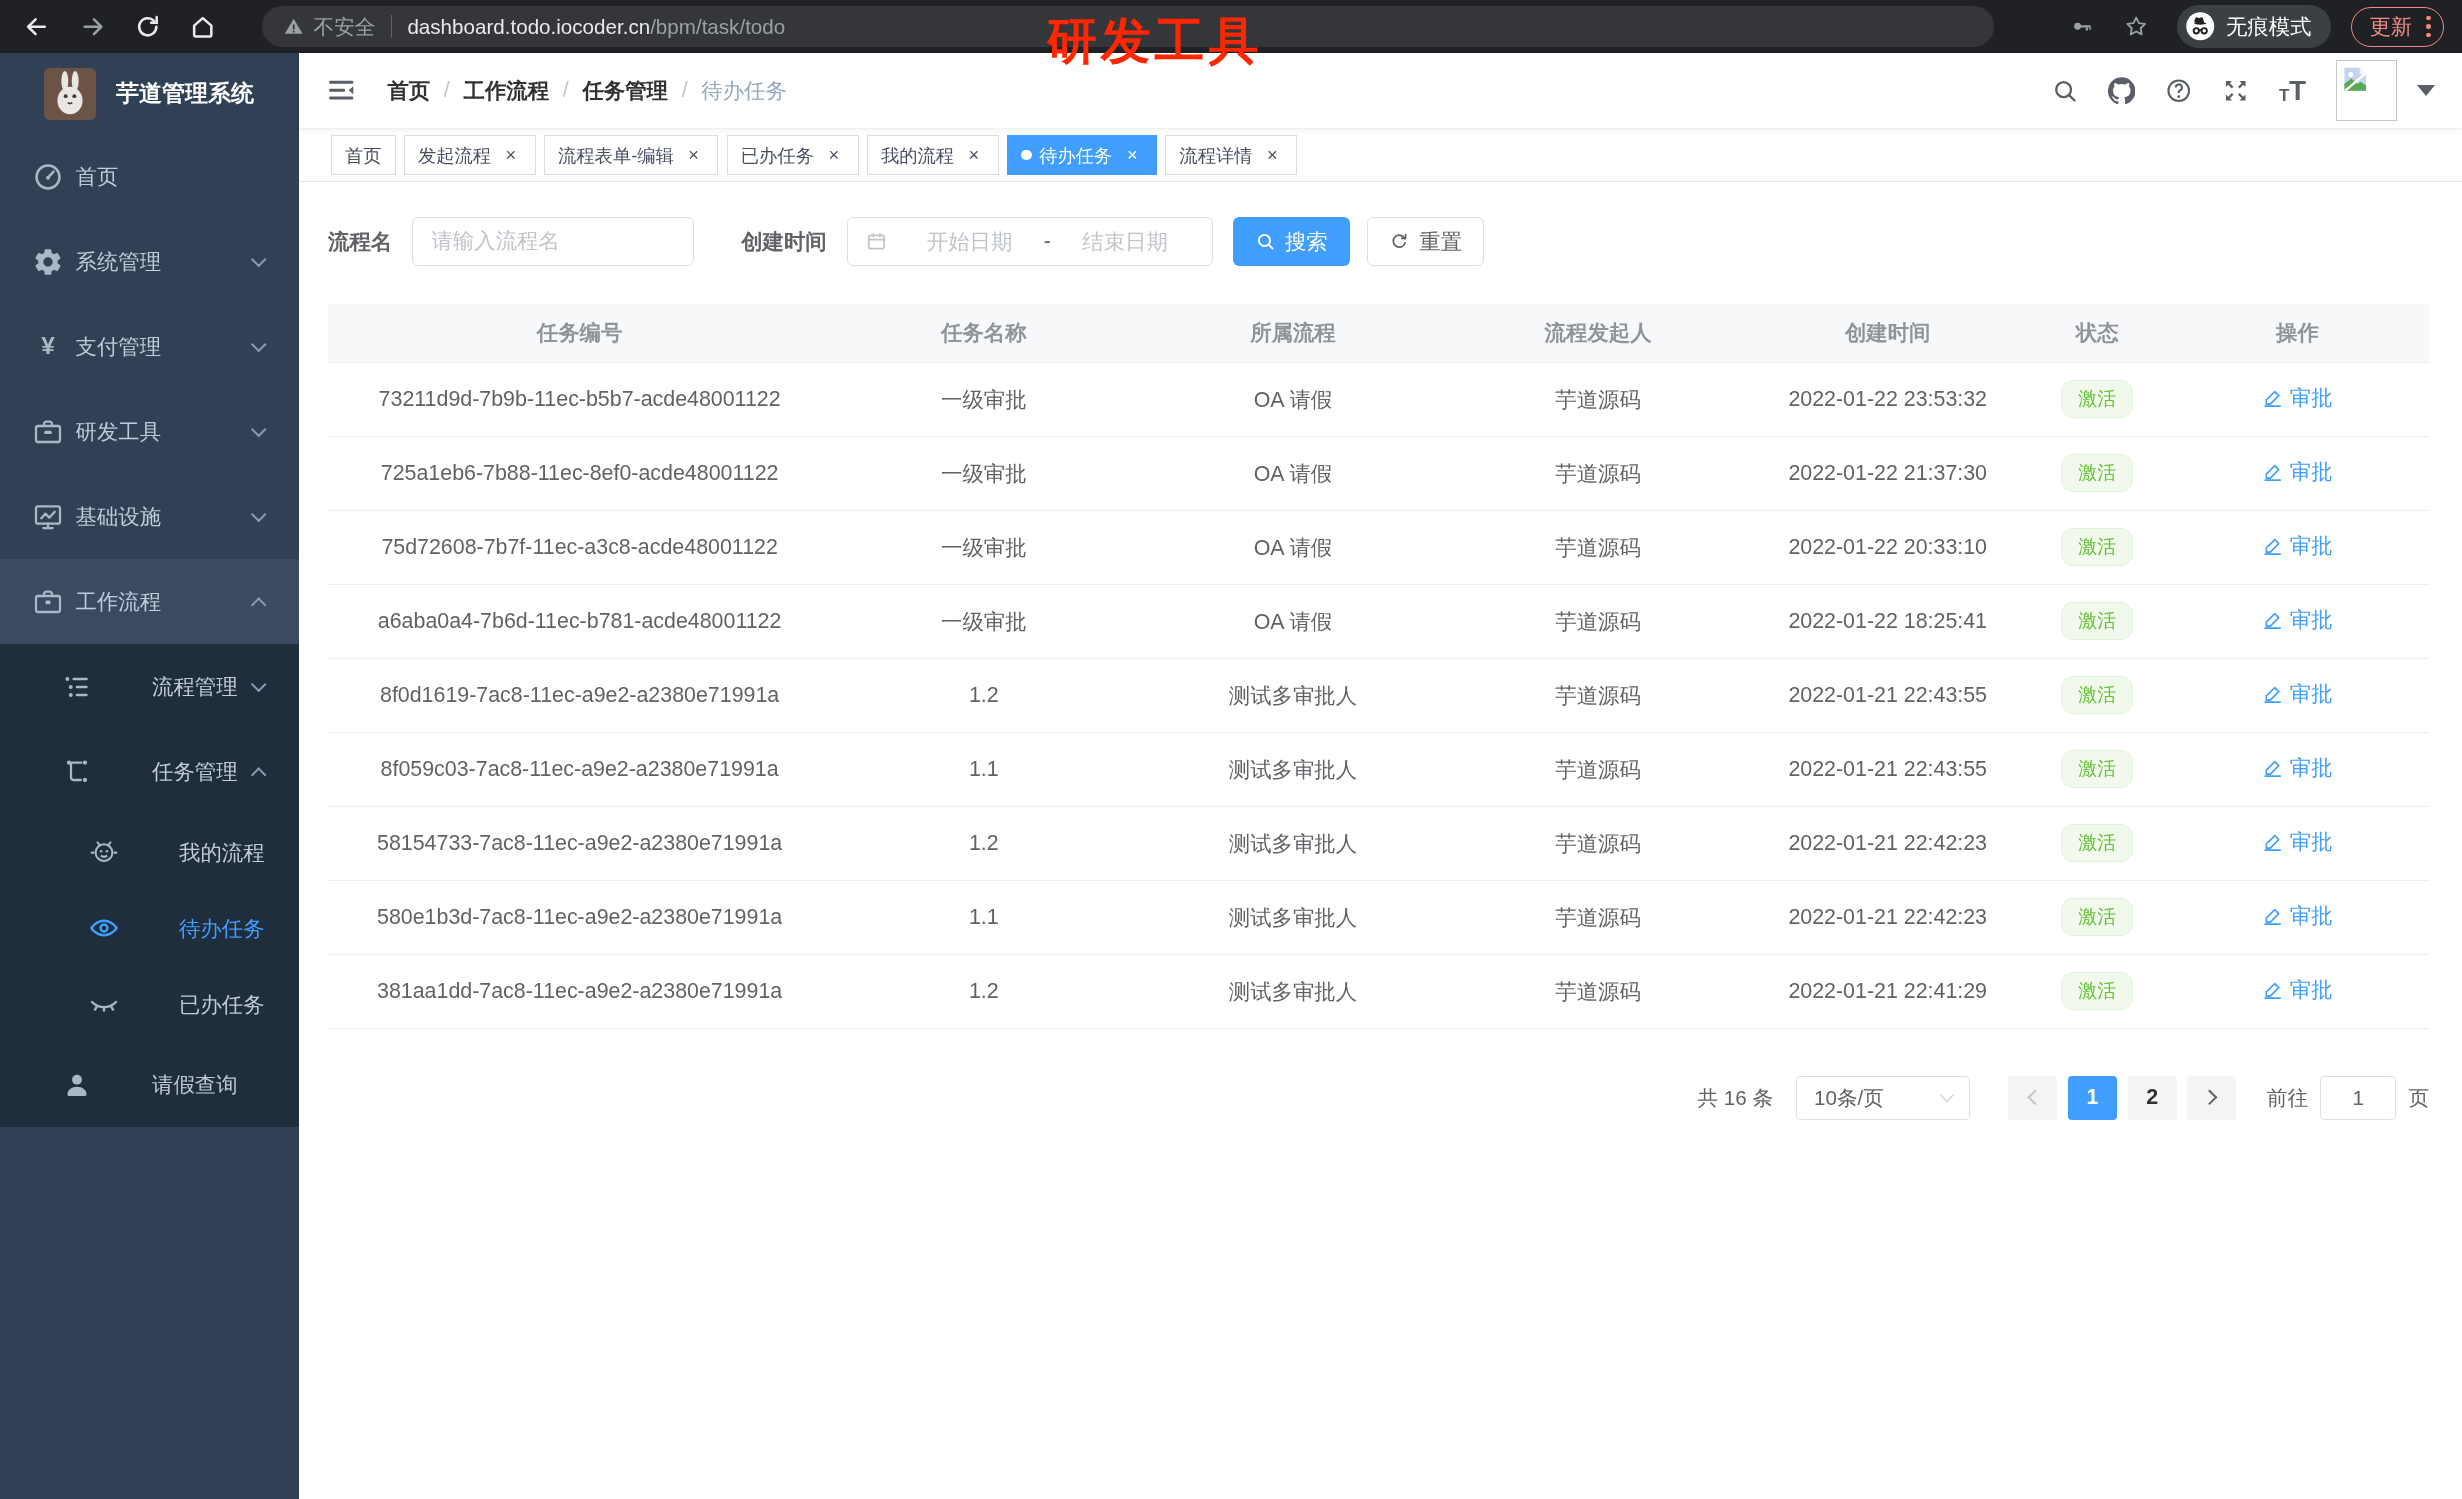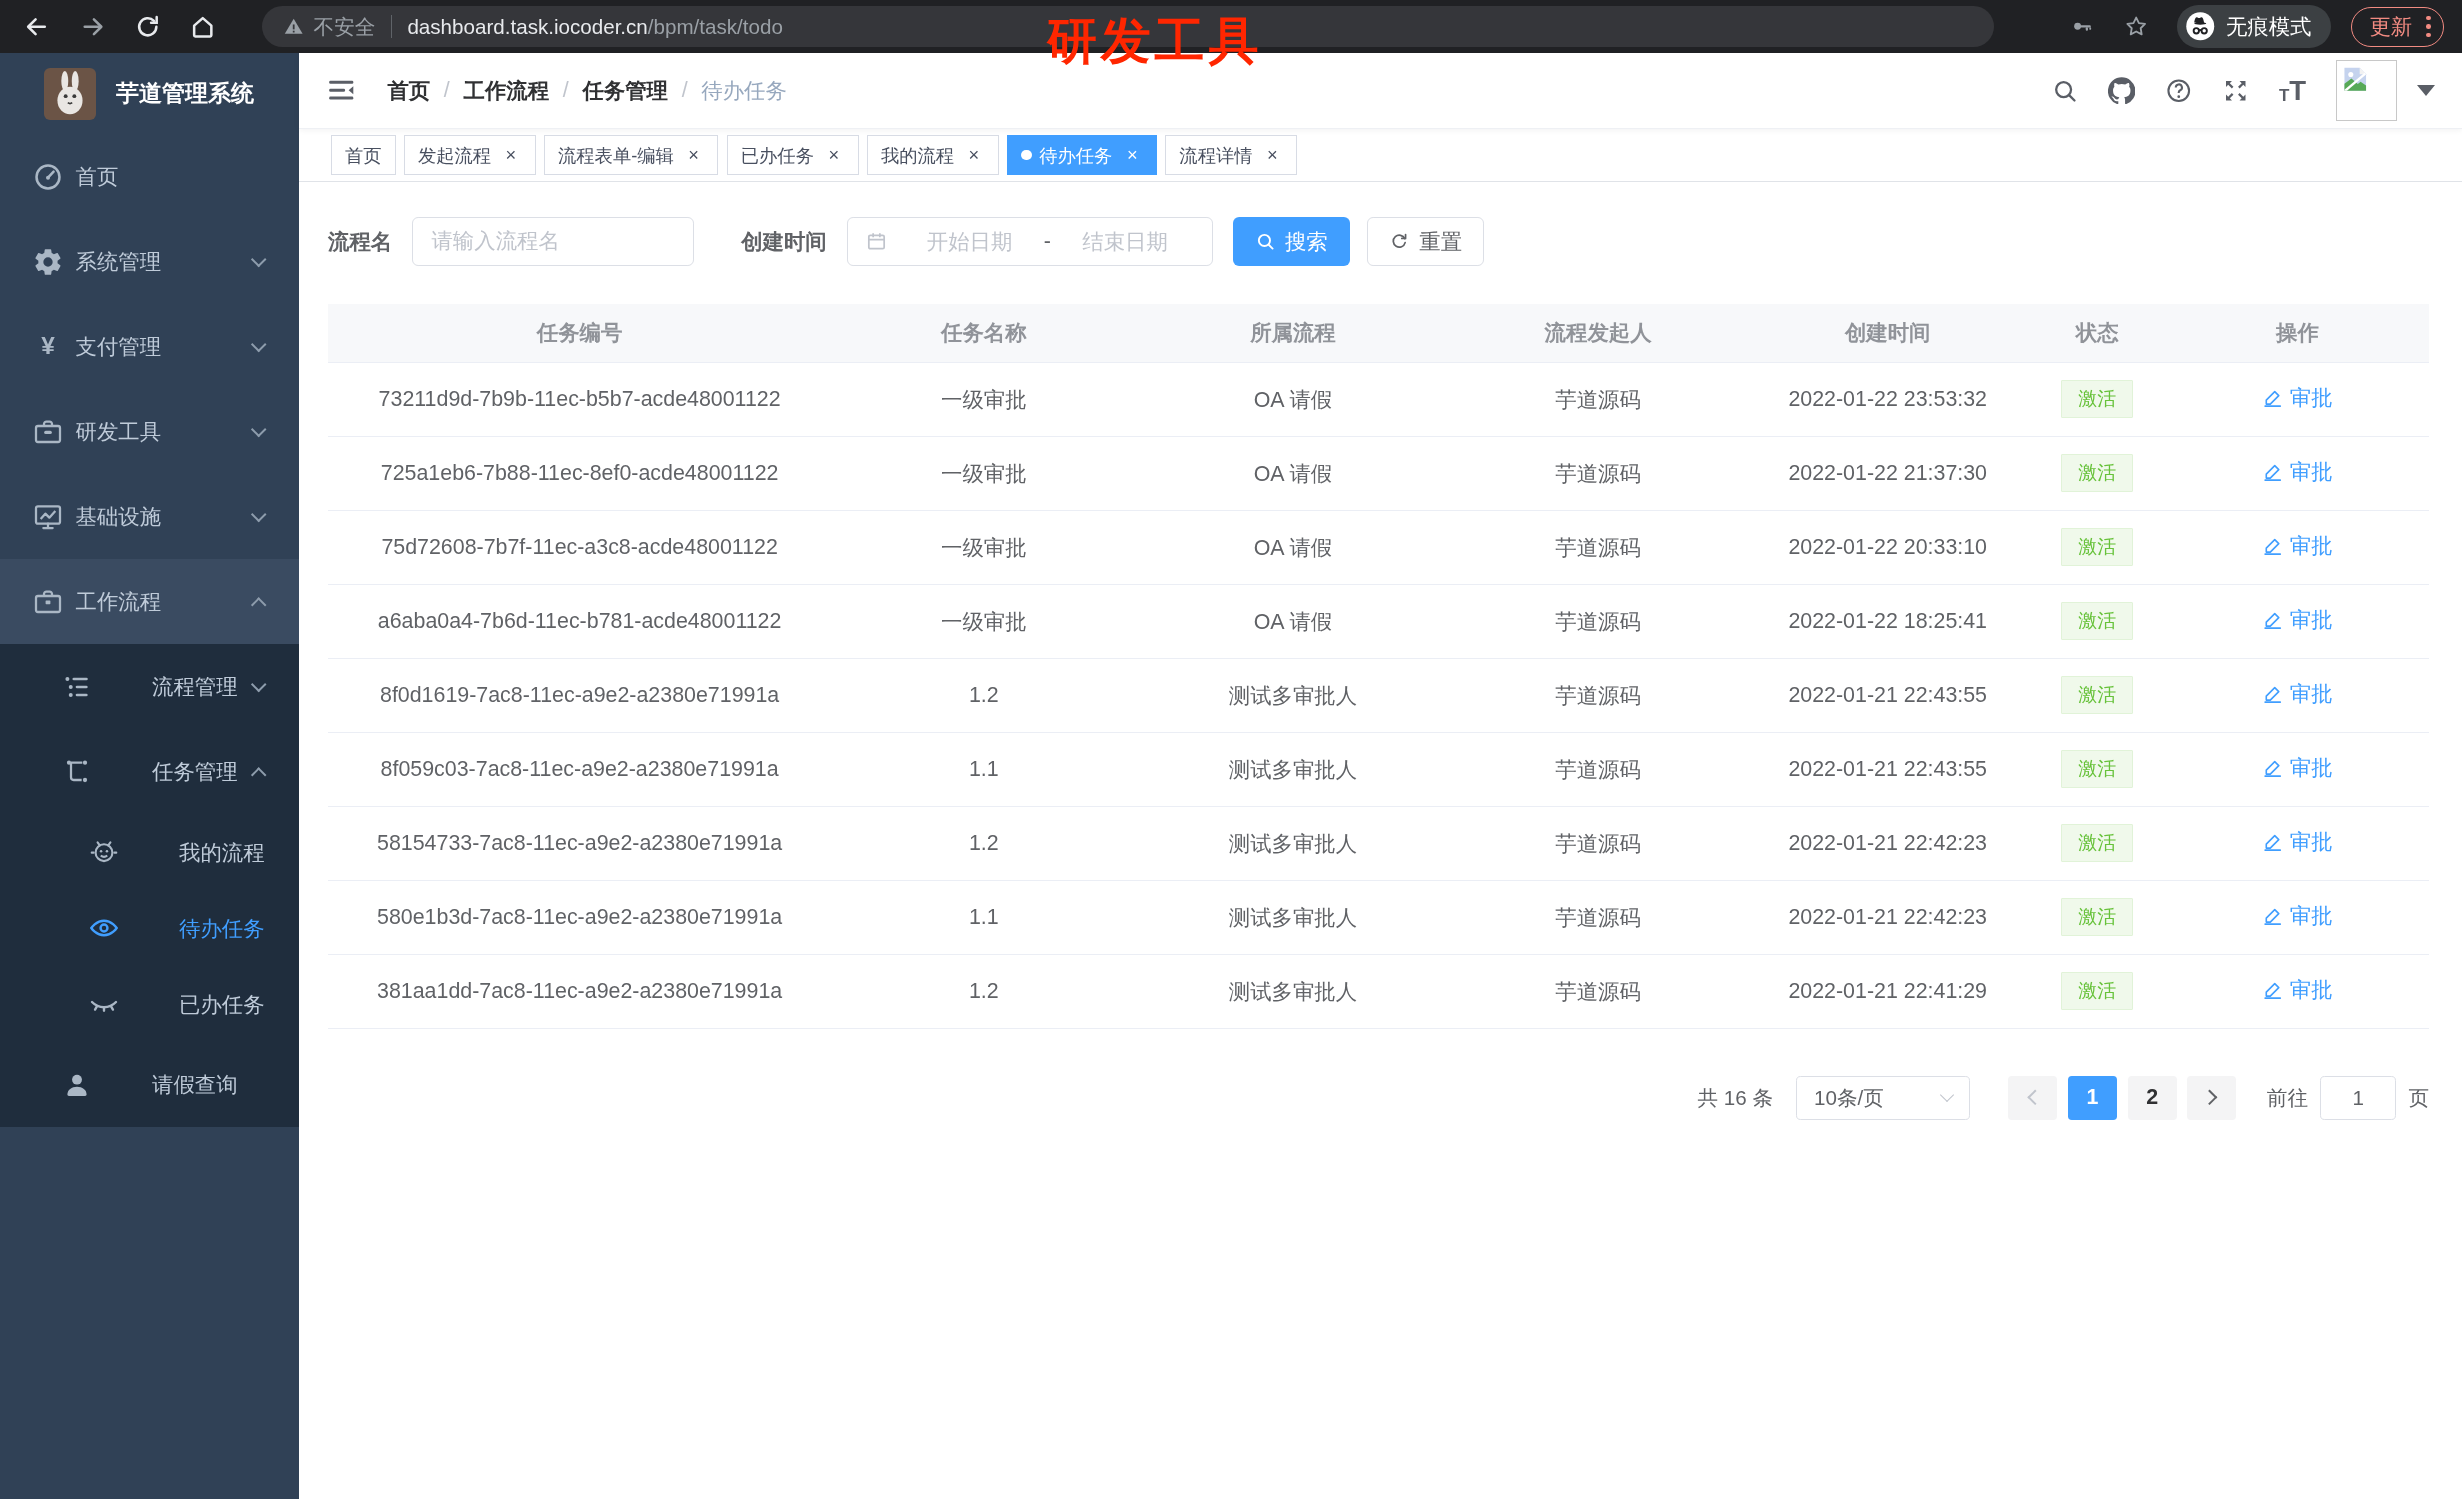--- a/index.html
+++ b/index.html
@@ -98,21 +98,21 @@
   .date-range .ph{font-size:21.4px;flex:1;text-align:center;color:#c0c4cc;}
   .date-range .rsep{color:#606266;font-size:21.4px;margin:0 4.6px;}
   .btn{height:49px;border-radius:6.1px;display:flex;align-items:center;padding:0 21.4px;font-size:21.4px;cursor:pointer;border:0.8px solid transparent;text-align:right;}
   .btn svg{width:20.6px;height:20.6px;margin-right:9.2px;}
   .btn.primary{background:var(--accent);color:#fff;margin-left:20px;}
   .btn.plain{background:#fff;color:#606266;border-color:#dcdfe6;margin-left:17px;}
   
   table.grid{width:100%;border-collapse:collapse;table-layout:fixed;}
   .grid th{height:58px;background:#f7f8fa;color:#909399;font-size:21.4px;font-weight:600;border-bottom:0.8px solid #ebeef5;text-align:center;}
   .grid td{height:74px;color:#606266;font-size:21.4px;border-bottom:0.8px solid #ebeef5;text-align:center;white-space:nowrap;overflow:hidden;}
-  .badge{display:inline-block;padding:6.9px 16px;background:#f0f9eb;border:0.8px solid #e1f3d8;color:var(--success);border-radius:1px;font-size:19px;line-height:1.2;}
+  .badge{display:inline-block;padding:6.9px 16px;background:#f0f9eb;border:0.8px solid #e1f3d8;color:var(--success);border-radius:12px;font-size:19px;line-height:1.2;}
   .act-link{color:var(--accent);font-size:21.4px;display:inline-flex;align-items:center;cursor:pointer;}
   .act-link svg{width:21.4px;height:21.4px;margin-right:6.1px;}
   
   .pagination{display:flex;align-items:center;justify-content:flex-end;margin-top:47px;font-size:20.6px;color:#606266;}
   .pg-total{margin-right:23px;}
   .pg-size{width:174px;height:44px;border:0.8px solid #dcdfe6;border-radius:4.6px;display:flex;align-items:center;justify-content:space-between;padding:0 17px;margin-right:27.5px;cursor:pointer;}
   .pg-size .sel-caret{width:10px;height:10px;border-right:1.9px solid #c0c4cc;border-bottom:1.9px solid #c0c4cc;transform:rotate(45deg);margin-top:-4.6px;}
   .pg-btn{width:49px;height:44px;background:#f4f4f5;border-radius:3.8px;display:flex;align-items:center;justify-content:center;margin-left:10.7px;cursor:pointer;font-weight:700;}
   .pg-btn .arr{width:10.7px;height:10.7px;border-right:2.3px solid #606266;border-bottom:2.3px solid #606266;}
   .pg-btn .arr.left{transform:rotate(135deg);margin-left:4.6px;}
@@ -153,21 +153,21 @@
   <div class="addr">
     <span class="warn">
       <svg viewBox="0 0 24 24" fill="currentColor">
           <path d="M12 3 22 20H2z"></path>
           <rect x="11" y="9.5" width="2" height="5.5" fill="#35363a"></rect>
           <rect x="11" y="16.5" width="2" height="2" fill="#35363a"></rect>
         </svg>
     </span>
     <span class="sec">不安全</span>
     <span class="adiv"></span>
-    <span class="host">dashboard.task.iocoder.cn</span>
+    <span class="host">dashboard.todo.iocoder.cn</span>
       <span class="path">/bpm/task/todo</span>
   </div>
   <div class="spacer"></div>
   <div class="chrome-ic">
     <svg viewBox="0 0 24 24" fill="currentColor">
         <circle cx="7.5" cy="12" r="3.4"></circle>
         <rect x="10" y="11" width="10.5" height="2.2" rx="1"></rect>
         <rect x="15.5" y="13" width="2.2" height="3.4" rx="1"></rect>
         <rect x="19" y="13" width="1.8" height="2.6" rx="0.9"></rect>
       </svg>

